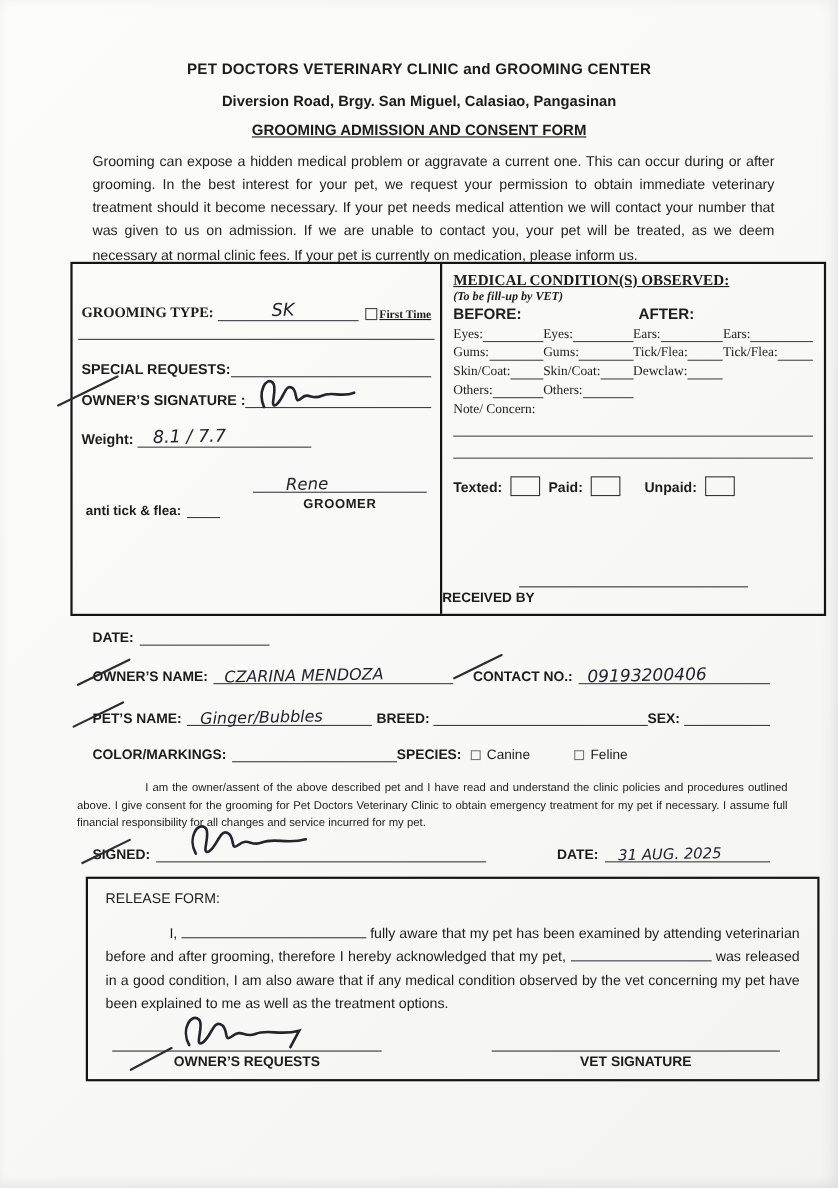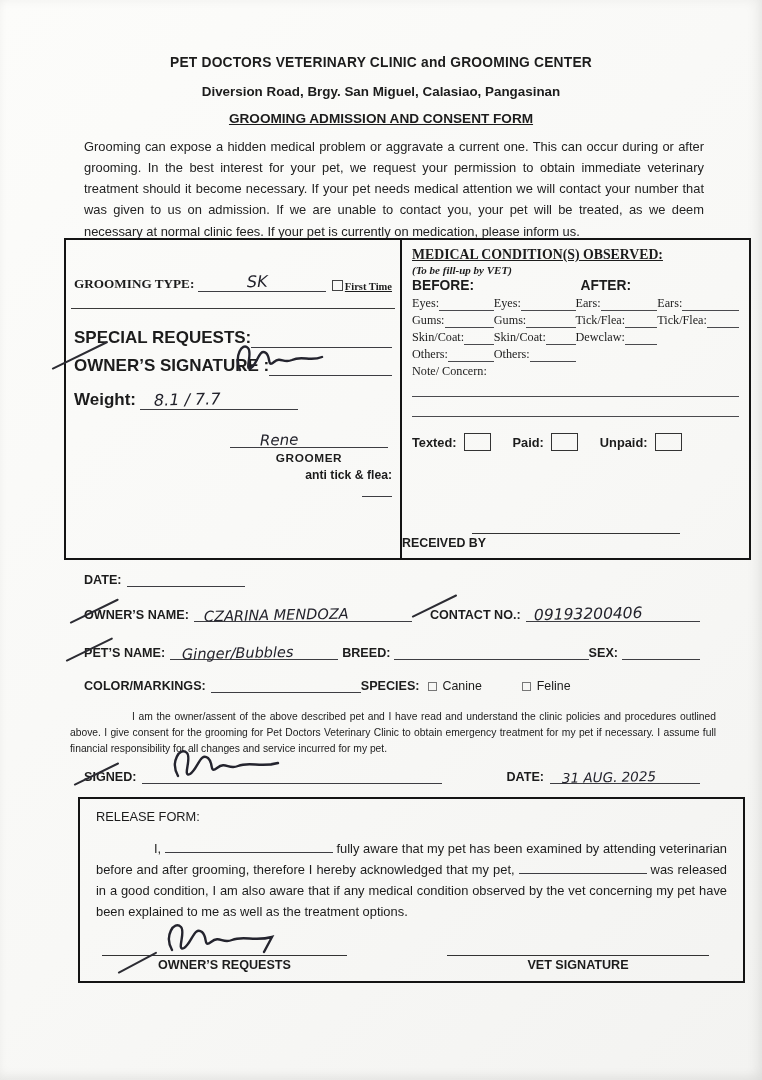--- a/index.html
+++ b/index.html
@@ -40,21 +40,21 @@
   
   .main-box {
     position:absolute; left:64px; top:238px; width:687px; height:322px;
     border:2px solid #141414; display:flex;
   }
   .left-cell { position:relative; width:336px; border-right:2px solid #141414; }
   .right-cell { position:relative; flex:1; padding:7px 10px 0 10px; }
 
   .lc-row { position:absolute; left:8px; right:8px; display:flex; align-items:flex-end; }
   .lbl-serif { font-family:"Liberation Serif", serif; font-weight:bold; font-size:13.2px; }
-  .lbl-sans { font-weight:bold; font-size:17px; }
+  .lbl-sans { font-weight:bold; font-size:13px; }
   .first-time { font-family:"Liberation Serif", serif; font-weight:bold; font-size:10.5px; text-decoration:underline; margin-left:2px; }
   .lc-divider { position:absolute; left:5px; right:5px; top:68px; border-bottom:1.8px solid #3a3a3a; }
 
   .groomer-block { position:absolute; right:12px; top:186px; width:158px; text-align:center; }
   .groomer-line { border-bottom:1.4px solid #3d3d42; position:relative; height:22px; }
   .groomer-line .hw { position:absolute; left:30px; bottom:-2px; font-size:15px; }
   .groomer-lbl { font-size:11.8px; font-weight:bold; letter-spacing:.6px; margin-top:3px; }
 
   
   .mc-title { font-family:"Liberation Serif", serif; font-weight:bold; font-size:13.8px; text-decoration:underline; }
@@ -140,21 +140,21 @@
         </svg>
       </div>
 
       <div class="lc-row" style="top:150px;">
         <span class="lbl-sans">Weight:</span>
         <span class="uline" style="width:158px; margin-left:4px; height:17px;">
           <span class="hw" style="left:14px; font-size:16px; bottom:0;">8.1 / 7.7</span>
         </span>
       </div>
 
-      <div class="lc-row" style="top:228px; left:12px;flex-direction:column;">
+      <div class="lc-row" style="top:216px; left:12px;">
         <span class="lbl-sans" style="font-size:12.2px;">anti tick &amp; flea:</span>
         <span class="uline" style="width:30px; margin-left:5px;"></span>
       </div>
 
       <div class="groomer-block">
         <div class="groomer-line">
           <span class="hw">Rene</span>
         </div>
         <div class="groomer-lbl">GROOMER</div>
       </div>
@@ -233,21 +233,21 @@
           </div>
       </div>
 
       <div class="mc-note">Note/ Concern:</div>
       <div class="mc-fullline"></div>
       <div class="mc-fullline" style="margin-top:19px;"></div>
 
       <div class="pay-row">
         <span class="plbl">Texted:</span>
         <span class="pay-box"></span>
-        <span class="plbl" style="margin-left:22px;">Paid:</span>
+        <span class="plbl" style="margin-left:8px;">Paid:</span>
         <span class="pay-box"></span>
         <span class="plbl" style="margin-left:22px;">Unpaid:</span>
         <span class="pay-box"></span>
       </div>
 
       <div class="received">
         <div class="received-line"></div>
         <div class="received-lbl">RECEIVED BY</div>
       </div>
     </div>

